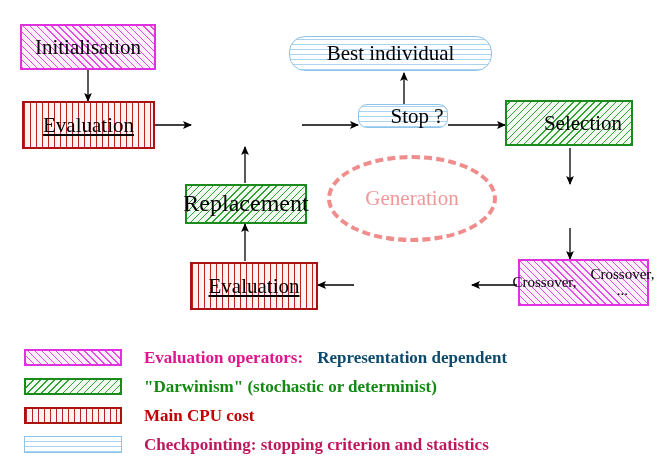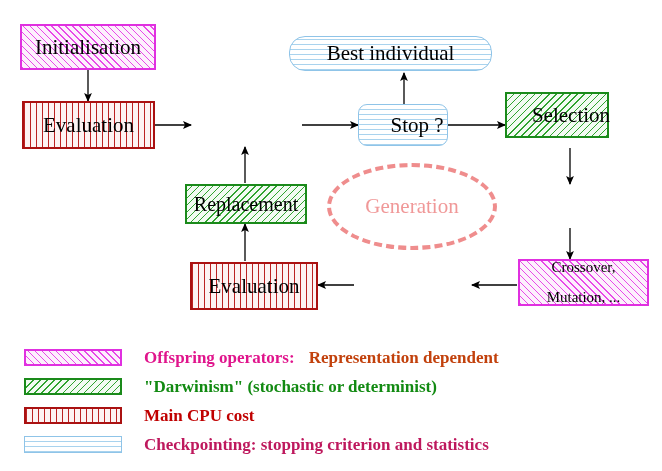--- a/index.html
+++ b/index.html
@@ -55,20 +55,21 @@
         rgba(255,255,255,0) 1px, rgba(255,255,255,0) 5px);
   }
   
   .fill-red {
     border: 2px solid #aa1111;
     background-color: #fdf3f3;
     background-image: repeating-linear-gradient(
         90deg,
         #bb2222 0px, #bb2222 1px,
         rgba(255,255,255,0) 1px, rgba(255,255,255,0) 6px);
+    text-decoration: underline;
   }
   
   .fill-blue {
     border: 1px solid #8fc4e8;
     background-color: #ffffff;
     background-image: repeating-linear-gradient(
         0deg,
         #a9d3ee 0px, #a9d3ee 1px,
         rgba(255,255,255,0) 1px, rgba(255,255,255,0) 5px);
   }
@@ -86,21 +87,21 @@
   }
   
   .ellipse-dashed {
     border: 4px dashed #ef8d8d;
     border-radius: 50%;
     background: transparent;
     color: #f09898;
   }
 
   .t22 { font-size: 21px; }
-  .t18 { font-size: 20px; }
+  .t18 { font-size: 24px; }
   .t15 { font-size: 15px; }
 
   
   #legend {
     position: absolute;
     left: 24px;
     top: 345px;
     width: 620px;
     z-index: 3;
   }
@@ -168,53 +169,53 @@
 
   <div class="node fill-red t22" style="left:22px; top:101px; width:133px; height:48px;">
     <span class="lbl">Evaluation</span>
   </div>
 
 
   <div class="node fill-blue t22" style="left:289px; top:36px; width:203px; height:35px;border-radius:16px;">
     <span class="lbl">Best individual</span>
   </div>
 
-  <div class="node fill-blue rounded t22" style="left:358px; top:104px; width:90px; height:42px;padding-left:28px;">
+  <div class="node fill-blue rounded t22" style="left:358px; top:104px; width:90px; height:24px;padding-left:28px;">
     <span class="lbl">Stop ?</span>
   </div>
 
-  <div class="node fill-green t22" style="left:505px; top:92px; width:104px; height:46px;padding-left:28px;">
+  <div class="node fill-green t22" style="left:505px; top:100px; width:128px; height:46px;padding-left:28px;">
     <span class="lbl">Selection</span>
   </div>
 
 
-  <div class="node fill-magenta t15" style="left:518px; top:259px; width:131px; height:47px; flex-direction:column;gap:14px;">
+  <div class="node fill-magenta t15" style="left:518px; top:259px; width:131px; height:47px; flex-direction:row;gap:14px;">
     <span class="lbl">Crossover,</span>
-    <span class="lbl">Mutation, ...</span>
+    <span class="lbl">Crossover, ...</span>
   </div>
 
 
   <div class="node fill-red t22" style="left:190px; top:262px; width:128px; height:48px;">
     <span class="lbl">Evaluation</span>
   </div>
 
   <div class="node fill-green t18" style="left:185px; top:184px; width:122px; height:40px;">
     <span class="lbl">Replacement</span>
   </div>
 
-  <div class="node ellipse-dashed t22" style="left:327px; top:163px; width:170px; height:87px;">
+  <div class="node ellipse-dashed t22" style="left:327px; top:155px; width:170px; height:87px;">
     <span class="lbl">Generation</span>
   </div>
 
   <div id="legend">
 
     <div class="legend-row">
       <span class="swatch fill-magenta"></span>
       <span class="legend-text" style="color:#e0148c;">
-        <span>Offspring operators:</span><span class="alt" style="color:#c2410c;">Representation dependent</span>
+        <span>Evaluation operators:</span><span class="alt" style="color:#0c4a6e;">Representation dependent</span>
       </span>
     </div>
 
     <div class="legend-row">
       <span class="swatch fill-green"></span>
       <span class="legend-text" style="color:#128a12;">"Darwinism" (stochastic or determinist)</span>
     </div>
 
     <div class="legend-row">
       <span class="swatch fill-red"></span>

